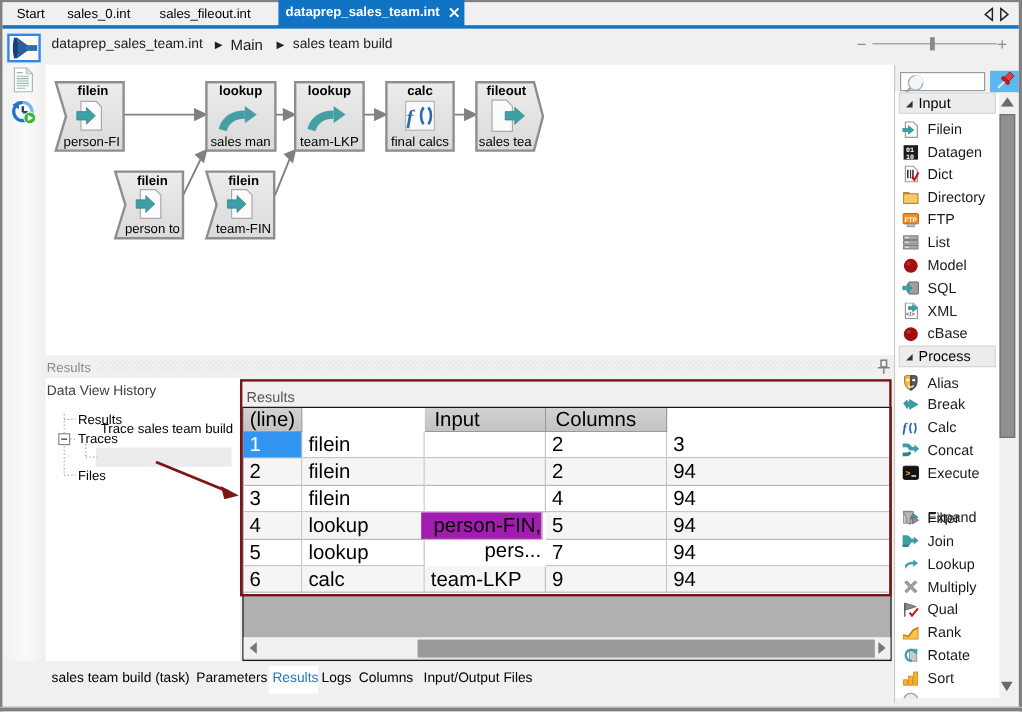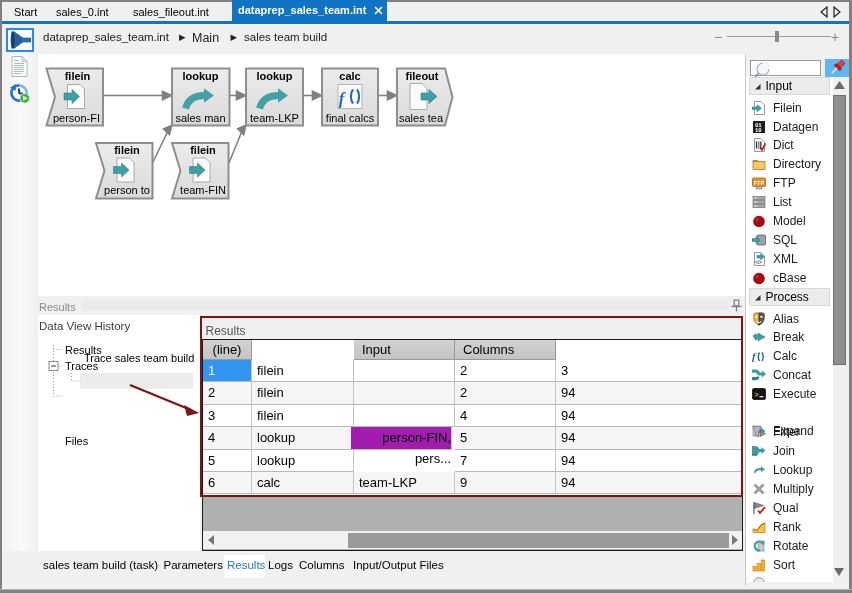--- a/index.html
+++ b/index.html
@@ -51,21 +51,21 @@
   #treepanel{left:38px;top:315px;width:162px;height:236px;background:#fff;}
   #dvh{left:39px;top:320px;font-size:11.5px;color:#3c3c3c;}
   .treelbl{position:absolute;font-size:11px;color:#000;}
   
   #rescont{left:202px;top:339px;width:541px;height:211.5px;background:#b0b0b0;border:1px solid #1a1a1a;box-sizing:border-box;}
   #restitle{left:205.5px;top:323.5px;font-size:12px;color:#555;}
   
   .red{border:2.8px solid #7b1412;}
   #redrect{left:199.5px;top:315.5px;width:543px;height:181px;box-sizing:border-box;}
   
-  #tablewrap{position:absolute;left:0px;top:0px;width:539px;height:156px;background:#fff;font-size:13px;}
+  #tablewrap{position:absolute;left:0px;top:0px;width:539px;height:156px;background:#fff;font-size:17px;}
   .hcell{position:absolute;top:0;height:20px;background:linear-gradient(#d2d2d2,#c3c3c3);
       border-right:1px solid #999;border-bottom:1px solid #999;box-sizing:border-box;
       line-height:20px;padding-left:8px;color:#000;}
   .cell{position:absolute;height:22.4px;border-right:1px solid #c4c4c4;border-bottom:1px solid #b9b9b9;
       box-sizing:border-box;line-height:21px;padding-left:5px;color:#000;background:#fff;}
   
   #res-sb{position:absolute;left:0px;top:191px;width:539px;height:18px;background:#f1f1f1;}
   #res-thumb{position:absolute;left:145px;top:1.5px;width:381px;height:15px;background:#9a9a9a;}
   
   #bottabs{left:2px;top:551px;width:741px;height:35px;background:#f0f0f0;}
@@ -466,21 +466,21 @@
 </svg>
 
 <div class="abs" id="treepanel"></div>
 <div class="abs" id="dvh">Data View History</div>
 
 <div id="tree">
     <div class="abs" style="left:80px;top:373px;width:113px;height:15.5px;background:#ececec;"></div>
     <div class="treelbl" style="left:65px;top:344px;">Results</div>
     <div class="treelbl" style="left:65px;top:360px;">Traces</div>
     <div class="treelbl" style="left:84px;top:352px;">Trace sales team build</div>
-    <div class="treelbl" style="left:65px;top:390.5px;margin-top:44px;">Files</div>
+    <div class="treelbl" style="left:65px;top:390.5px;">Files</div>
     <svg class="abs" style="left:48px;top:342px;" width="40" height="60" viewBox="0 0 40 60">
       <g stroke="#9a9a9a" stroke-width="1" stroke-dasharray="1,2" fill="none">
         <line x1="5.5" y1="3" x2="5.5" y2="54"></line>
         <line x1="5.5" y1="7.5" x2="15" y2="7.5"></line>
         <line x1="10.5" y1="24" x2="15" y2="24"></line>
         <line x1="23.5" y1="28" x2="23.5" y2="39"></line>
         <line x1="23.5" y1="39" x2="33" y2="39"></line>
         <line x1="5.5" y1="54" x2="15" y2="54"></line>
       </g>
       <rect x="1" y="19.5" width="9" height="9" fill="#fff" stroke="#8a8a8a"></rect>

